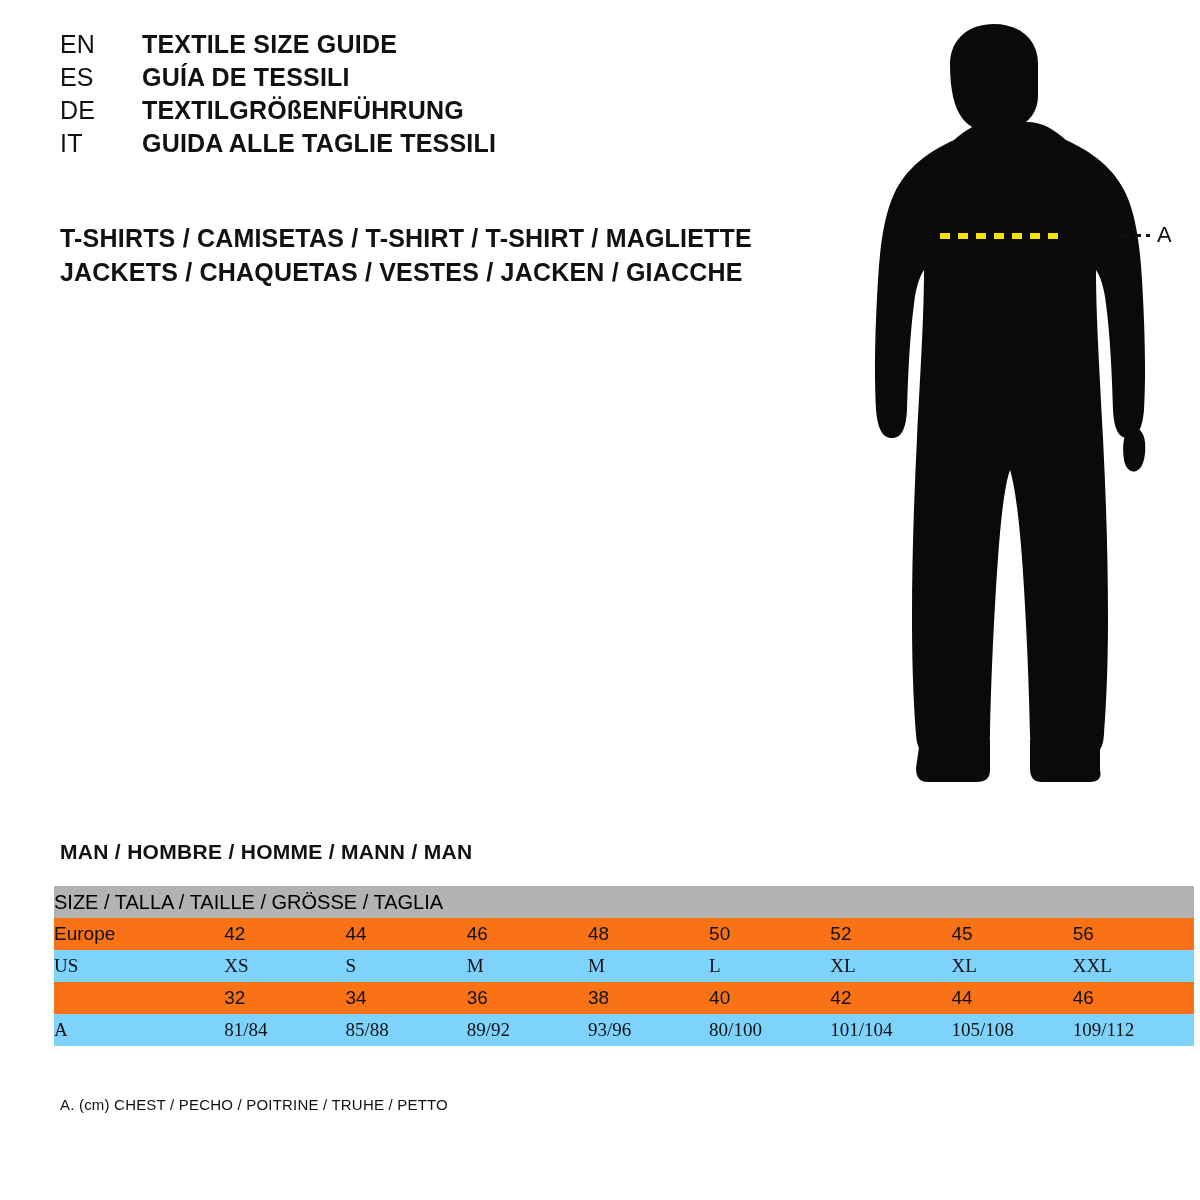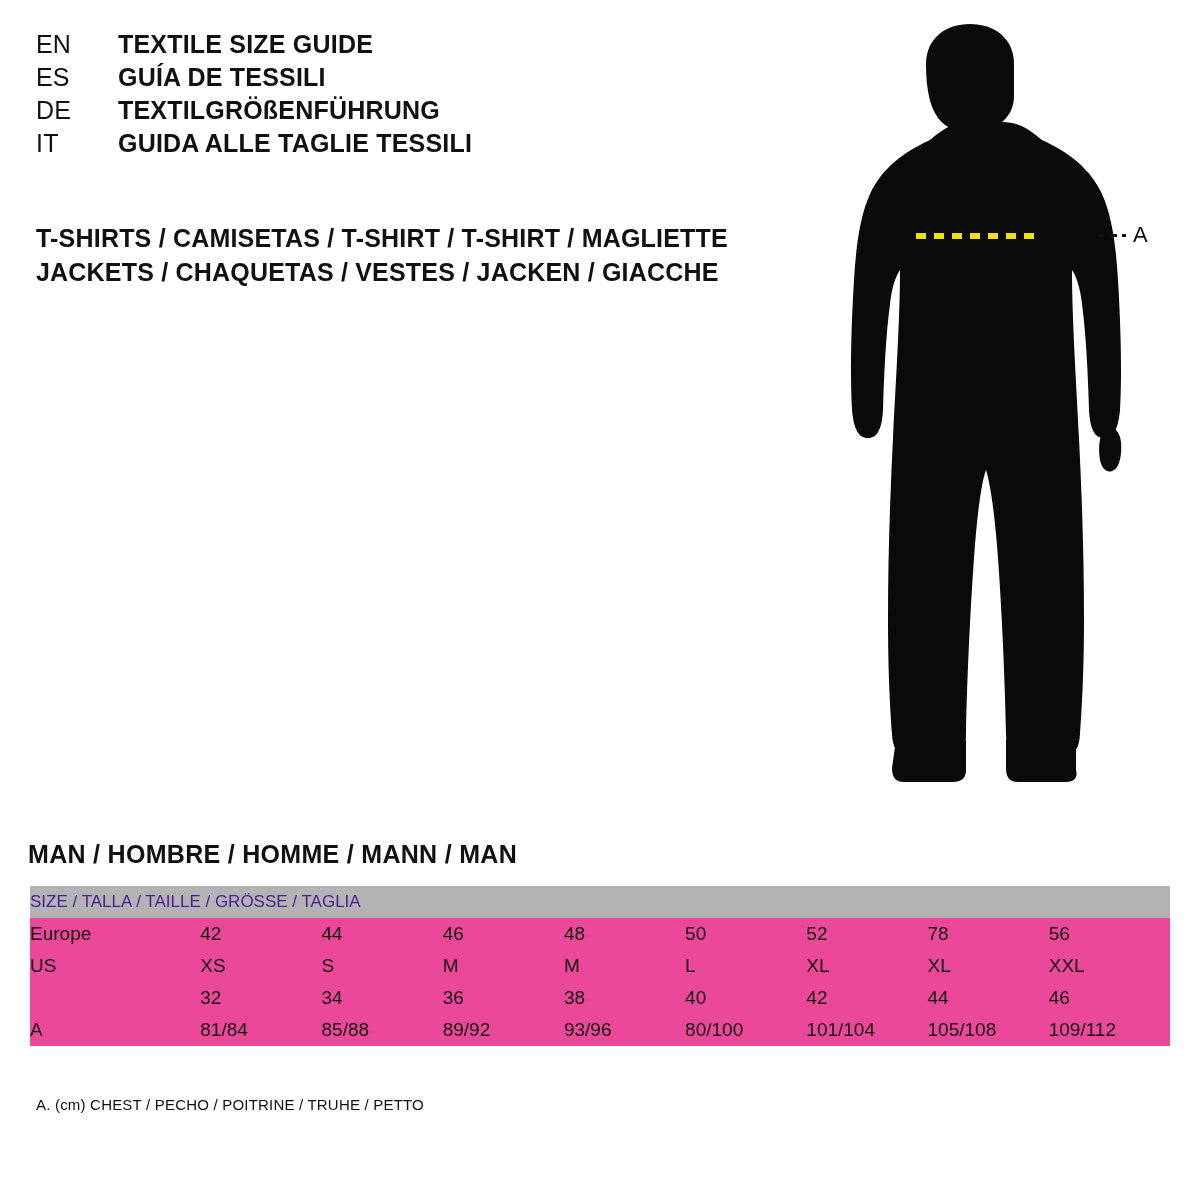--- a/index.html
+++ b/index.html
@@ -13,20 +13,21 @@
     font-family: "Liberation Sans", sans-serif;
     color: #111111;
     position: relative;
     overflow: hidden;
   }
 
   .page {
     position: relative;
     width: 968px;
     height: 1200px;
+    margin-left: 24px;
   }
 
   
   .lang-block {
     position: absolute;
     left: 36px;
     top: 28px;
     width: 700px;
   }
   .lang-row {
@@ -86,49 +87,49 @@
   .callout .dashes {
     display: inline-block;
     width: 28px;
     height: 3px;
     background: repeating-linear-gradient(to right, #111 0 7px, transparent 7px 12px);
   }
 
   
   .section-title {
     position: absolute;
-    left: 28px;
+    left: 36px;
     top: 840px;
-    font-size: 25px;
+    font-size: 21px;
     font-weight: 700;
     letter-spacing: 0.3px;
   }
 
   table.size-table {
     position: absolute;
     left: 30px;
     top: 886px;
     width: 1140px;
     border-collapse: collapse;
     font-size: 19px;
   }
   table.size-table td {
     padding: 0;
     height: 32px;
     vertical-align: middle;
   }
   .row-head td {
     background: #b3b3b3;
-    font-size: 17px;
-    font-weight: 400;
-    color: #4c1d95;
+    font-size: 20px;
+    font-weight: 400;
+    color: #000000;
     height: 34px;
   }
-  .row-light td { background: #ec4899; }
-  .row-mid td   { background: #ec4899; }
+  .row-light td { background: #f97316; }
+  .row-mid td   { background: #7dd3fc; font-family: Liberation Serif, serif; }
 
   .cell-label {
     padding-left: 12px;
     text-align: left;
     width: 170px;
   }
   .cell-val {
     width: 121px;
   }
 
@@ -235,21 +236,21 @@
       </tr>
 
       <tr class="row-light">
         <td class="cell-label">Europe</td>
         <td class="cell-val">42</td>
         <td class="cell-val">44</td>
         <td class="cell-val">46</td>
         <td class="cell-val">48</td>
         <td class="cell-val">50</td>
         <td class="cell-val">52</td>
-        <td class="cell-val">78</td>
+        <td class="cell-val">45</td>
         <td class="cell-val">56</td>
       </tr>
 
       <tr class="row-mid">
         <td class="cell-label">US</td>
         <td class="cell-val">XS</td>
         <td class="cell-val">S</td>
         <td class="cell-val">M</td>
         <td class="cell-val">M</td>
         <td class="cell-val">L</td>

